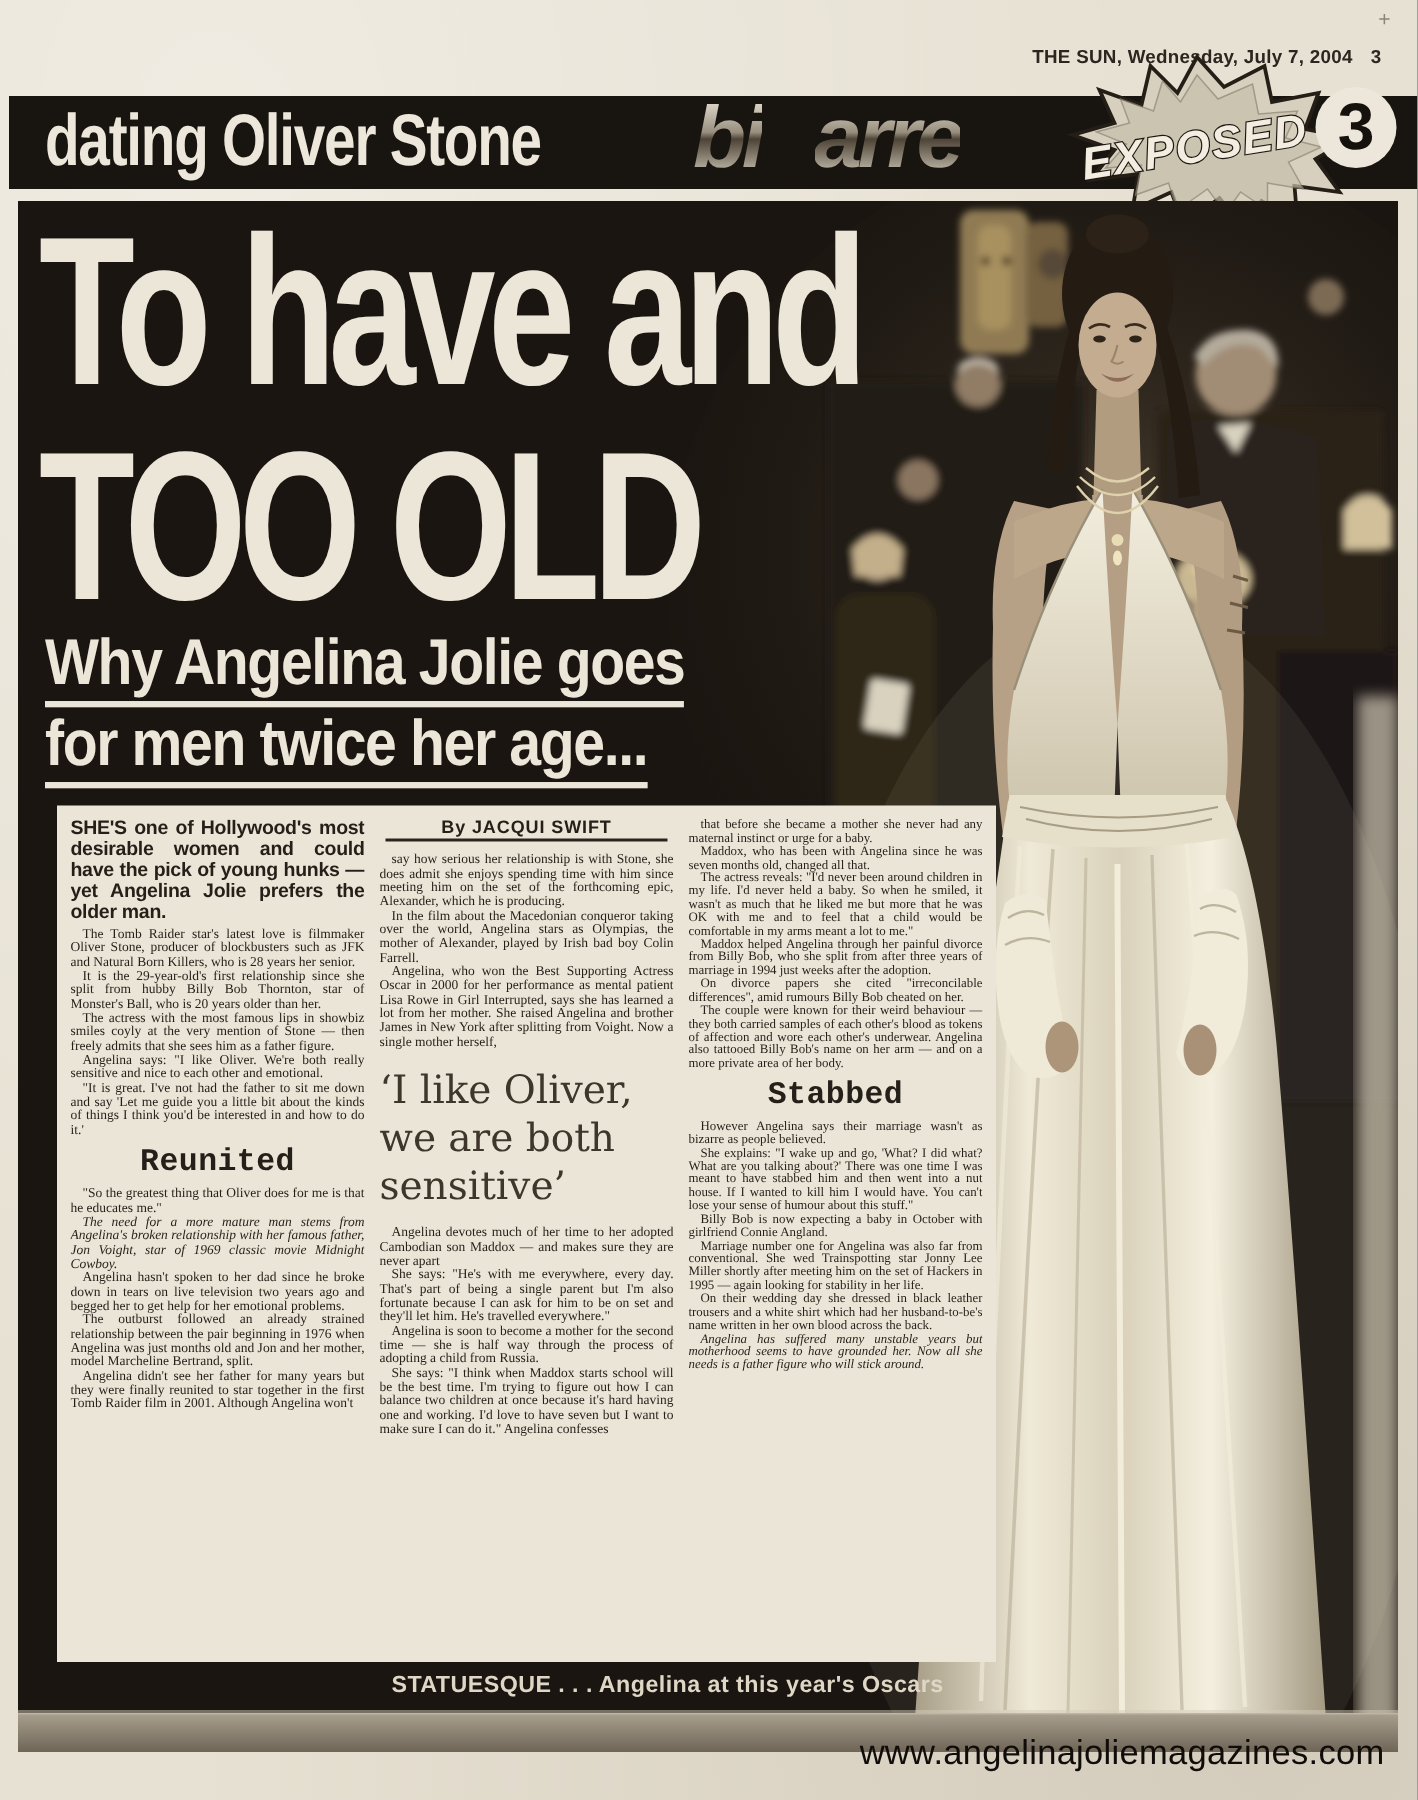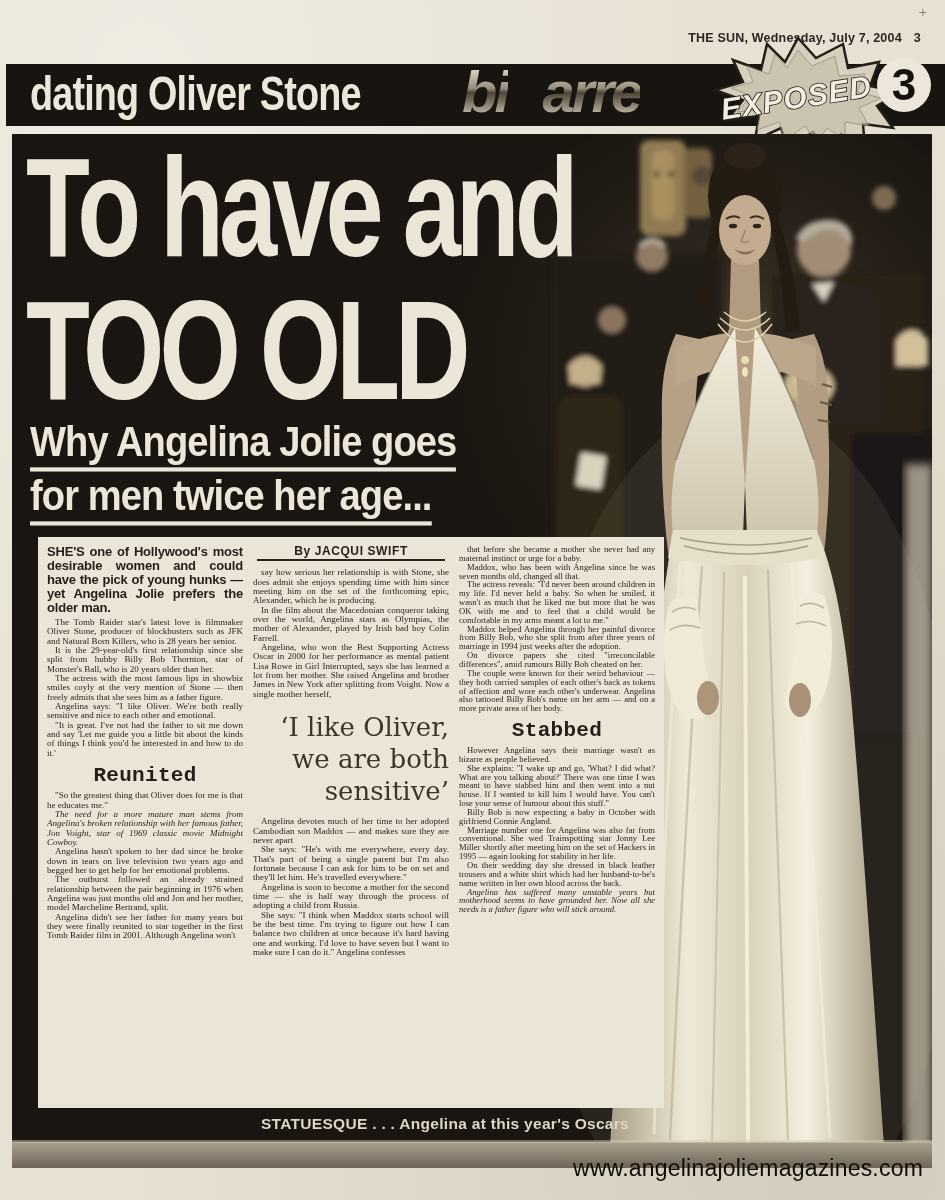--- a/index.html
+++ b/index.html
@@ -47,21 +47,21 @@
   .col3{font-size:8.6px;line-height:8.85px;}
   .blk{margin:0;}
   .intro{font-family:"Liberation Sans",sans-serif;font-weight:bold;font-size:13px;line-height:14px;
     letter-spacing:-.2px;margin-bottom:3px;}
   .body{text-indent:8px;hyphens:auto;-webkit-hyphens:auto;}
   .italic{font-style:italic;}
   .crosshead{font-family:Liberation Mono, monospace;font-weight:bold;font-size:21px;line-height:22px;
     text-align:center;margin:7px 0 4px;letter-spacing:.3px;}
   .byline{font-family:"Liberation Sans",sans-serif;font-weight:bold;font-size:12px;text-align:center;
     border-bottom:2px solid #2a241d;padding:2px 0 3px;margin:0 4px 7px;letter-spacing:.6px;}
-  .pullquote{font-family:"DejaVu Serif",serif;font-size:26px;line-height:32px;text-align:right;
+  .pullquote{font-family:"DejaVu Serif",serif;font-size:26px;line-height:32px;text-align:left;
     color:#3e362b;margin:12px 0 10px;text-indent:0;}
   
   .caption{position:absolute;left:120px;top:1115px;width:650px;text-align:center;color:#ded7c6;
     font-size:15.5px;font-weight:bold;letter-spacing:.3px;}
   .website{position:absolute;right:22px;bottom:18px;font-size:23px;color:#0f0c09;letter-spacing:.2px;}
 </style>
 </head>
 <body>
 
 <div class="page">
@@ -249,21 +249,21 @@
         <p class="blk body">She says: "He's with me everywhere, every day. That's part of being a single parent but I'm also fortunate because I can ask for him to be on set and they'll let him. He's travelled everywhere."</p>
         <p class="blk body">Angelina is soon to become a mother for the second time — she is half way through the process of adopting a child from Russia.</p>
         <p class="blk body">She says: "I think when Maddox starts school will be the best time. I'm trying to figure out how I can balance two children at once because it's hard having one and working. I'd love to have seven but I want to make sure I can do it." Angelina confesses</p>
       </div>
     <div class="col col3">
         <p class="blk body">that before she became a mother she never had any maternal instinct or urge for a baby.</p>
         <p class="blk body">Maddox, who has been with Angelina since he was seven months old, changed all that.</p>
         <p class="blk body">The actress reveals: "I'd never been around children in my life. I'd never held a baby. So when he smiled, it wasn't as much that he liked me but more that he was OK with me and to feel that a child would be comfortable in my arms meant a lot to me."</p>
         <p class="blk body">Maddox helped Angelina through her painful divorce from Billy Bob, who she split from after three years of marriage in 1994 just weeks after the adoption.</p>
         <p class="blk body">On divorce papers she cited "irreconcilable differences", amid rumours Billy Bob cheated on her.</p>
-        <p class="blk body">The couple were known for their weird behaviour — they both carried samples of each other's back as tokens of affection and wore each other's underwear. Angelina also tattooed Billy Bob's name on her arm — and on a more private area of her body.</p>
+        <p class="blk body">The couple were known for their weird behaviour — they both carried samples of each other's blood as tokens of affection and wore each other's underwear. Angelina also tattooed Billy Bob's name on her arm — and on a more private area of her body.</p>
         <h3 class="blk crosshead">Stabbed</h3>
         <p class="blk body">However Angelina says their marriage wasn't as bizarre as people believed.</p>
         <p class="blk body">She explains: "I wake up and go, 'What? I did what? What are you talking about?' There was one time I was meant to have stabbed him and then went into a nut house. If I wanted to kill him I would have. You can't lose your sense of humour about this stuff."</p>
         <p class="blk body">Billy Bob is now expecting a baby in October with girlfriend Connie Angland.</p>
         <p class="blk body">Marriage number one for Angelina was also far from conventional. She wed Trainspotting star Jonny Lee Miller shortly after meeting him on the set of Hackers in 1995 — again looking for stability in her life.</p>
         <p class="blk body">On their wedding day she dressed in black leather trousers and a white shirt which had her husband-to-be's name written in her own blood across the back.</p>
         <p class="blk body italic">Angelina has suffered many unstable years but motherhood seems to have grounded her. Now all she needs is a father figure who will stick around.</p>
       </div>
   </div>
 

